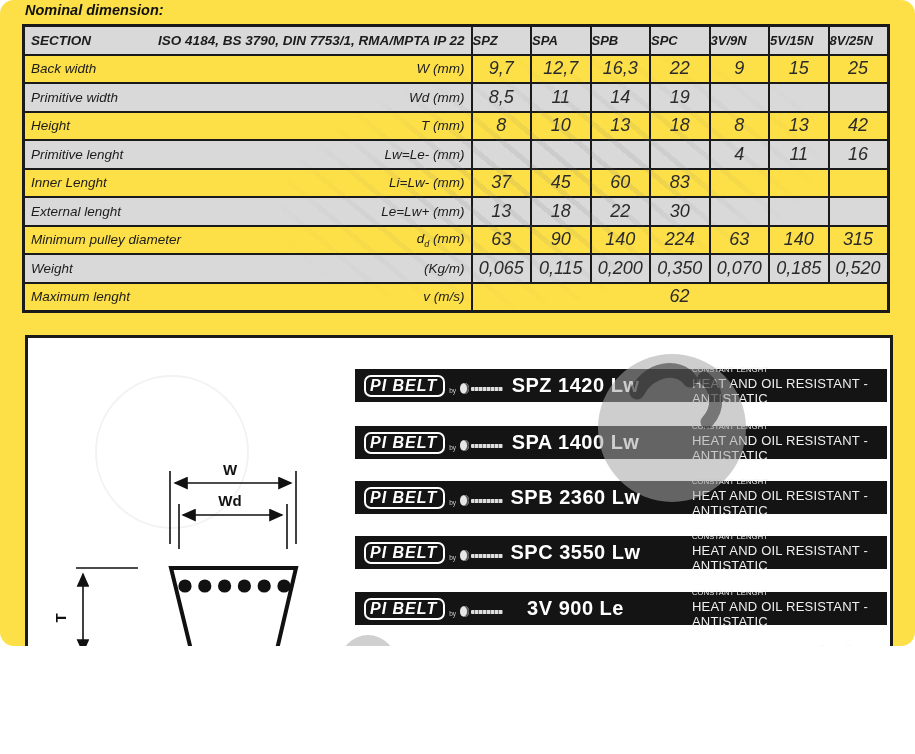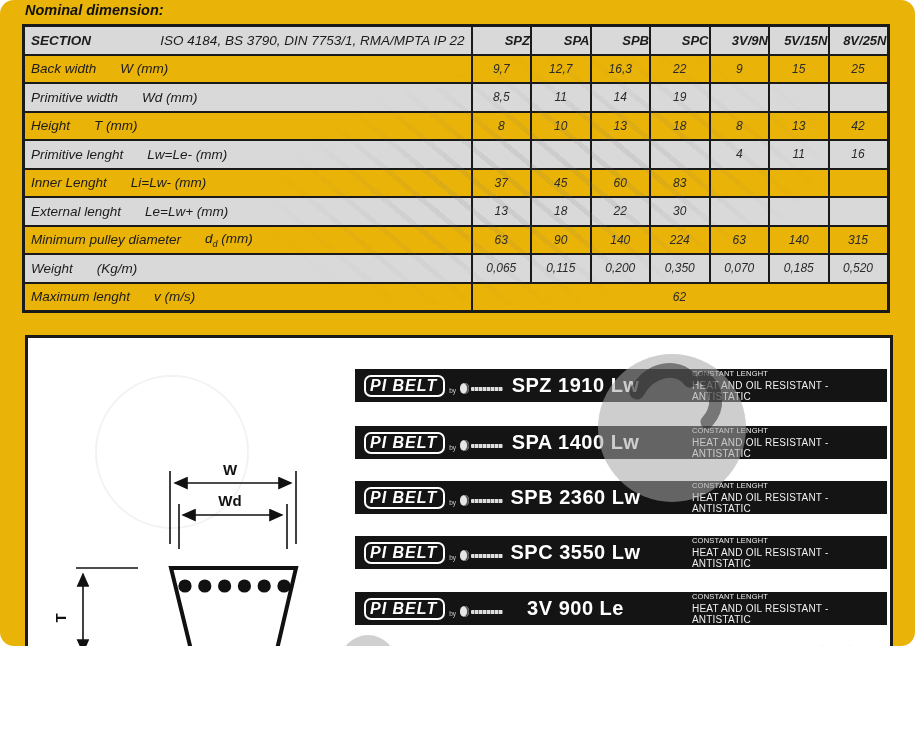--- a/index.html
+++ b/index.html
@@ -1,34 +1,34 @@
 <!DOCTYPE html>
 <html><head>
 <meta charset="utf-8">
 <style>
   html,body{margin:0;padding:0;background:#fff;}
-  #page{position:relative;width:915px;height:646px;background:#eab308;overflow:hidden;
+  #page{position:relative;width:915px;height:646px;background:#fde047;overflow:hidden;
         font-family:"Liberation Sans","DejaVu Sans",sans-serif;color:#1c1c1c;border-radius:14px;}
 
   
   .page-title{position:absolute;left:25px;top:2px;font-size:14.5px;font-weight:bold;font-style:italic;color:#111;}
 
   
   .tbl-wrap{position:absolute;left:22px;top:24px;}
   table{border-collapse:collapse;table-layout:fixed;width:865px;border:3px solid #1a1a1a;}
   th,td{border:2px solid #1a1a1a;height:26.5px;overflow:hidden;white-space:nowrap;}
   thead tr{background:#d9d9d9;}
   tbody tr:nth-child(even){background:#d9d9d9;}
   .c-label{padding:0 6px;}
   .hdr-flex{display:flex;justify-content:space-between;align-items:flex-start;}
   .sec{font-weight:bold;font-style:italic;font-size:13.5px;}
-  .std{font-style:italic;font-weight:normal;font-size:13.5px;}
-  th.c-val{font-weight:bold;font-style:italic;font-size:13px;text-align:right;padding:0;}
-  td.c-val{font-style:italic;font-size:12px;text-align:center;color:#2a2a2a;padding:0;}
-  .row-flex{display:flex;align-items:center;gap:24px;}
+  .std{font-style:italic;font-weight:bold;font-size:13.5px;}
+  th.c-val{font-weight:bold;font-style:italic;font-size:13px;text-align:left;padding:0;}
+  td.c-val{font-style:italic;font-size:18px;text-align:center;color:#2a2a2a;padding:0;}
+  .row-flex{display:flex;justify-content:space-between;align-items:center;gap:24px;}
   .lbl{font-style:italic;font-size:13.5px;}
   .unit{font-style:italic;font-size:13.5px;}
   sub{font-size:9px;}
 
   
   .box{position:absolute;left:25px;top:335px;width:862px;height:408px;border:3px solid #1a1a1a;background:#fff;}
 
   
   .strip{position:absolute;left:327px;width:532px;height:33px;background:#141414;color:#fff;
          display:flex;align-items:center;}
@@ -36,21 +36,21 @@
           padding:0 6px 1px 4px;font-weight:bold;font-style:italic;font-size:16px;letter-spacing:1px;line-height:17px;}
   .by{font-size:6.5px;color:#ccc;margin:10px 0 0 4px;}
   .maker{display:inline-flex;align-items:center;margin:6px 0 0 4px;}
   .m1{display:inline-block;width:9px;height:11px;border-radius:50%/45%;background:#e6e6e6;box-shadow:inset -2px 0 0 #555;}
   .m2{display:inline-block;width:32px;height:4px;margin-left:2px;border-radius:1px;
       background:repeating-linear-gradient(90deg,#ddd 0 3px,#777 3px 4px);}
   .desig-wrap{flex:1;text-align:center;}
   .desig{display:inline-block;transform:translateX(-22px);font-weight:bold;font-size:20px;letter-spacing:.5px;}
   .right{margin-left:auto;width:190px;padding-right:5px;display:flex;flex-direction:column;}
   .r1{font-size:7.5px;letter-spacing:.2px;color:#f0f0f0;margin-bottom:2px;}
-  .r2{font-size:10px;letter-spacing:.2px;color:#f0f0f0;}
+  .r2{font-size:13px;letter-spacing:.2px;color:#f0f0f0;}
 
   
   .wm{position:absolute;pointer-events:none;z-index:6;}
   #wm-table{left:270px;top:55px;width:560px;height:250px;transform:rotate(-8deg);
     background:repeating-linear-gradient(48deg,rgba(120,120,120,0.12) 0 5px,transparent 5px 24px);
     -webkit-mask-image:radial-gradient(ellipse at center,#000 25%,transparent 72%);
     mask-image:radial-gradient(ellipse at center,#000 25%,transparent 72%);}
   #wm-bl{left:150px;top:648px;width:330px;height:105px;
     background:repeating-linear-gradient(48deg,rgba(130,130,130,0.25) 0 5px,transparent 5px 22px);
     -webkit-mask-image:radial-gradient(ellipse at center,#000 30%,transparent 75%);
@@ -275,21 +275,21 @@
     </svg>
 
     <div>
         <div class="strip" style="top: 31px;">
     <span class="pibelt"><b>PI BELT</b></span>
     <span class="by">by</span>
     <span class="maker">
             <i class="m1"></i>
             <i class="m2"></i>
           </span>
-    <span class="desig-wrap"><span class="desig">SPZ 1910 Lw</span></span>
+    <span class="desig-wrap"><span class="desig">SPZ 1420 Lw</span></span>
     <span class="right">
       <span class="r1">CONSTANT LENGHT</span>
       <span class="r2">HEAT AND OIL RESISTANT - ANTISTATIC</span>
     </span>
   </div>
         <div class="strip" style="top: 88px;">
     <span class="pibelt"><b>PI BELT</b></span>
     <span class="by">by</span>
     <span class="maker">
             <i class="m1"></i>

